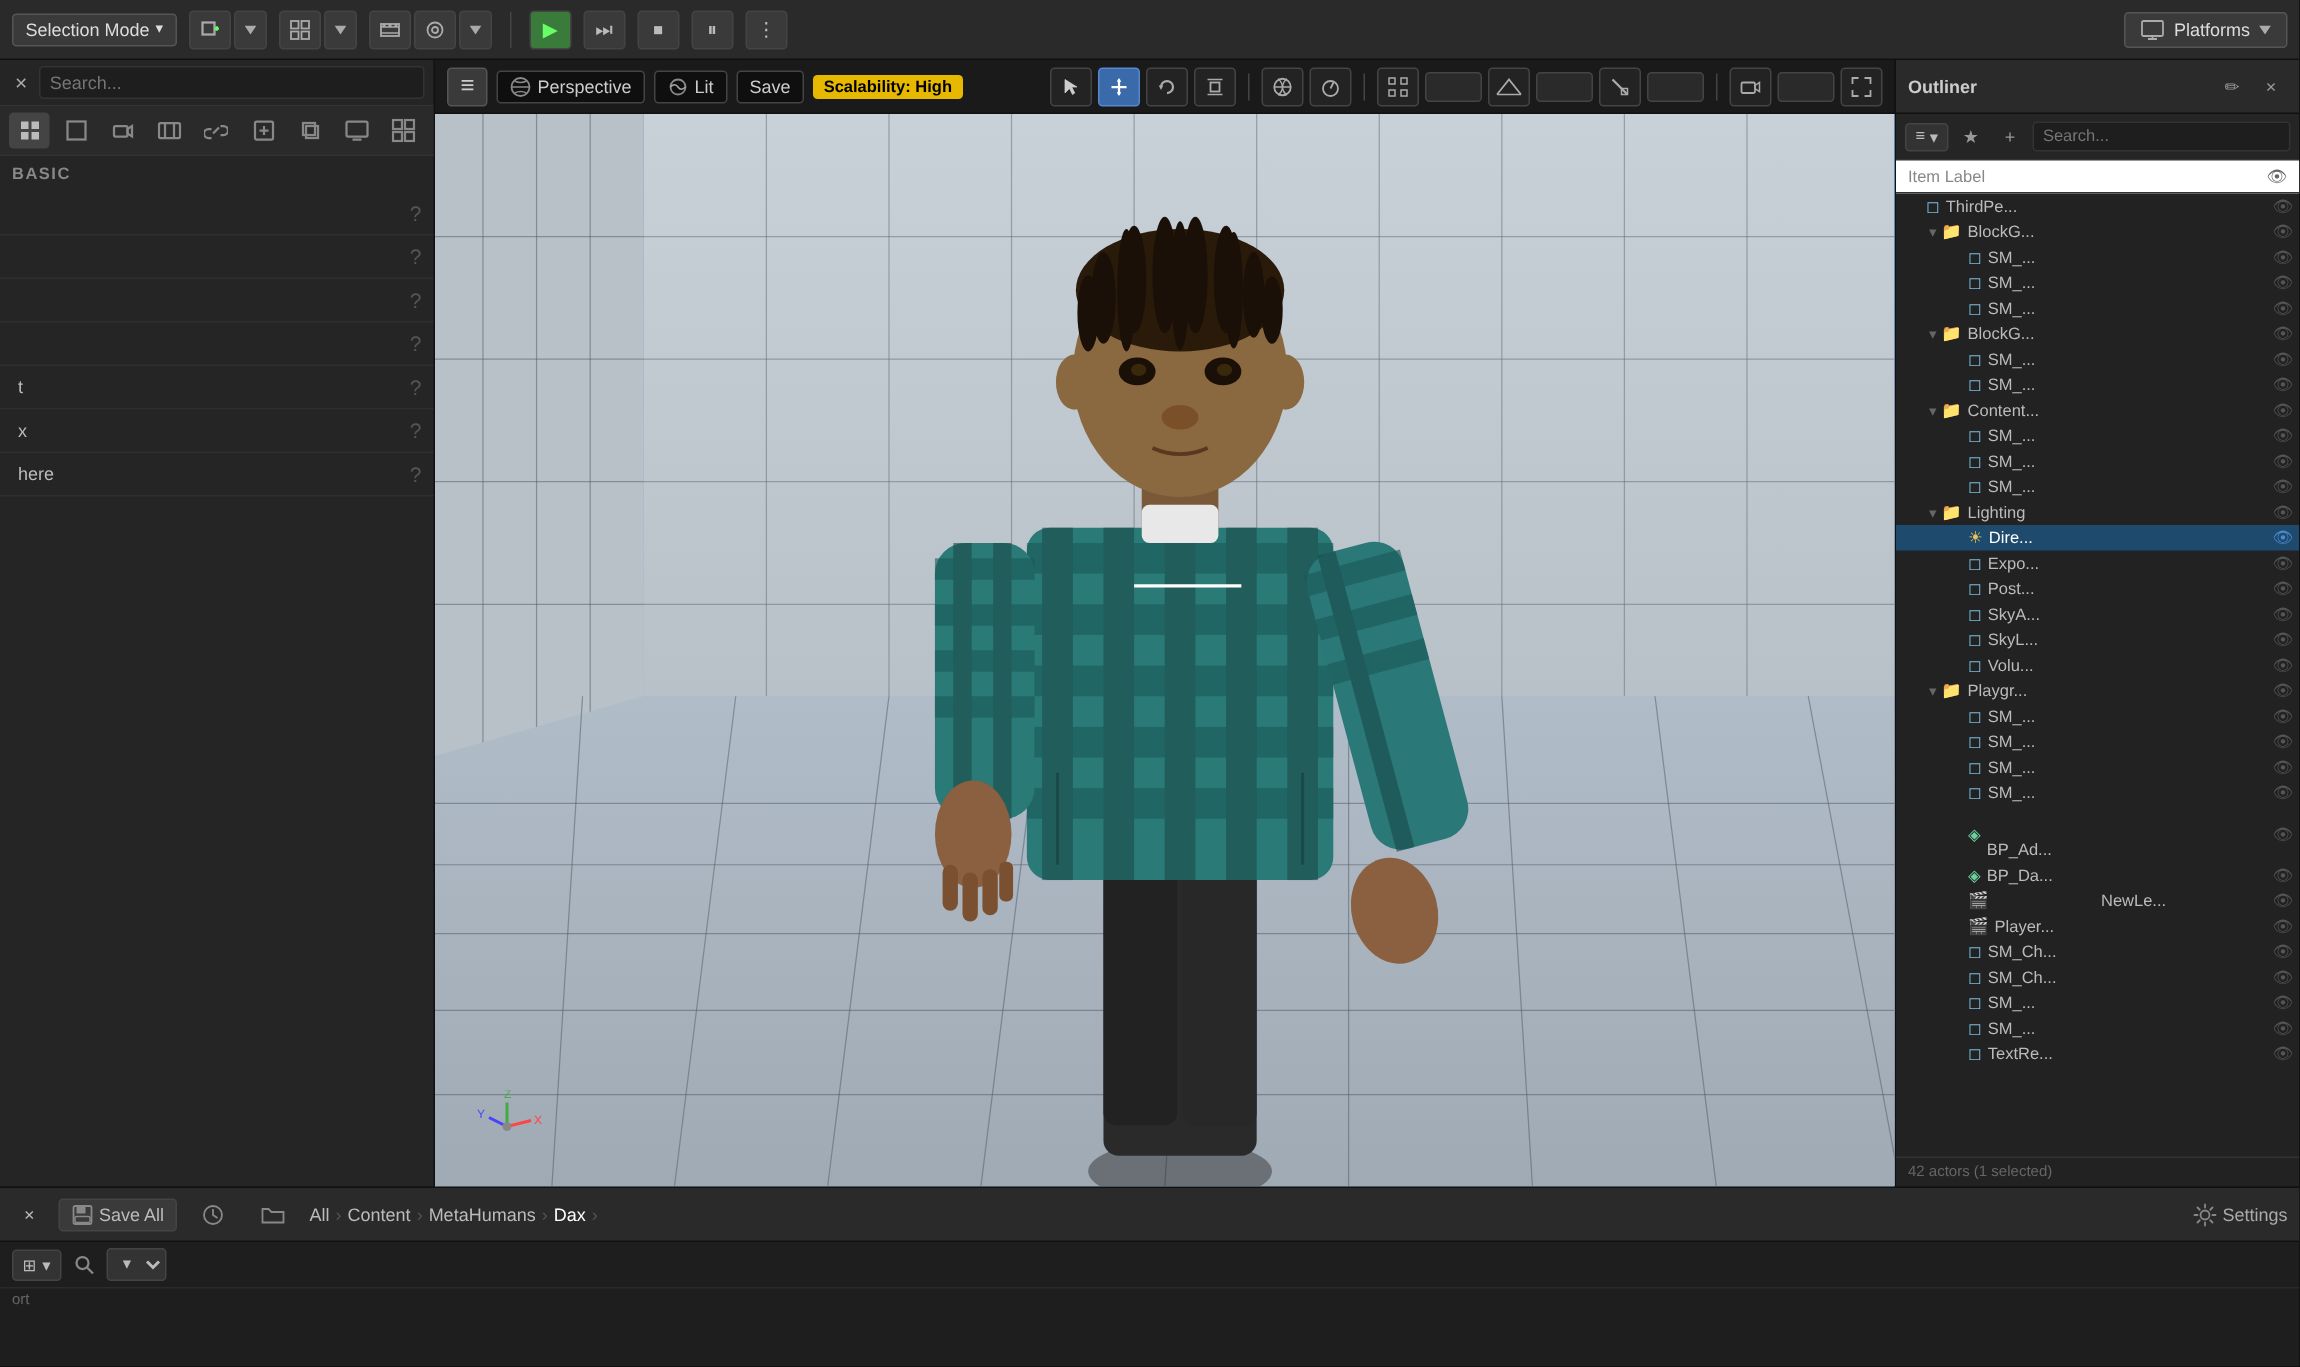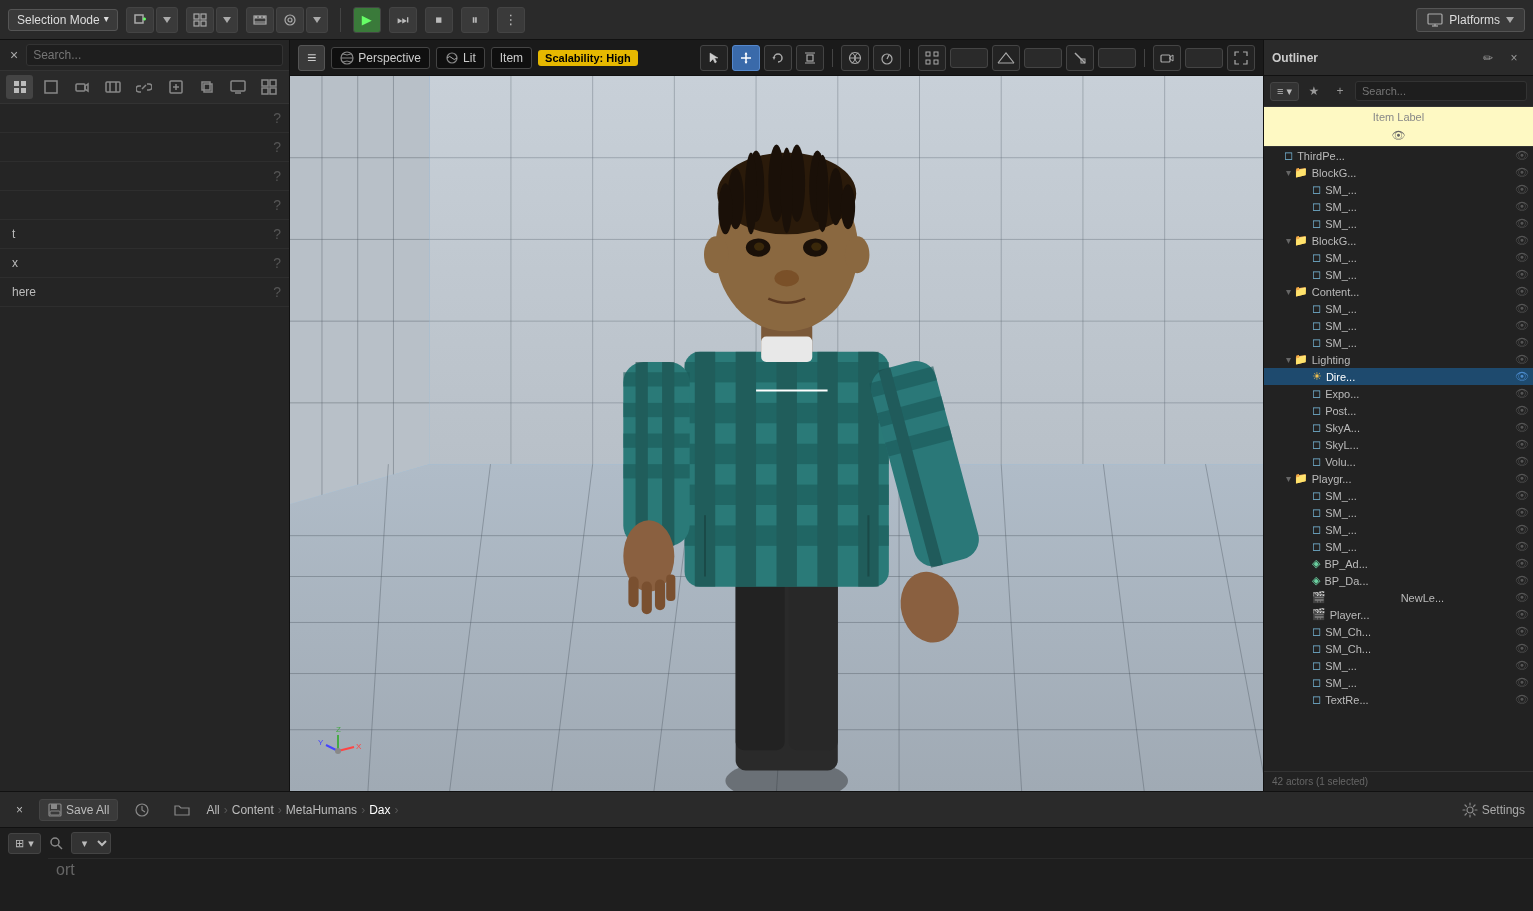--- a/index.html
+++ b/index.html
@@ -359,25 +359,24 @@
       color: #ccc;
       padding: 3px 6px;
       font-size: 11px;
     }
 
     .outliner-col-header {
       display: flex;
       align-items: center;
       padding: 4px 8px;
       border-bottom: 1px solid #333;
-      background: #fef9c3;
+      background: #ffffff;
       gap: 6px;
       font-size: 11px;
       color: #888;
-      flex-direction: column;
     }
     .ocol-label { flex: 1; }
     .ocol-icons { display: flex; gap: 6px; color: #666; }
 
     .outliner-tree {
       flex: 1;
       overflow-y: auto;
       font-size: 11px;
     }
     .outliner-tree::-webkit-scrollbar { width: 6px; }
@@ -503,24 +502,23 @@
       background: #333;
       border: 1px solid #444;
       border-radius: 3px;
       color: #bbb;
       padding: 3px 6px;
       cursor: pointer;
       font-size: 11px;
     }
     .bottom-status {
       padding: 2px 8px;
-      font-size: 16px;
+      font-size: 10px;
       color: #666;
       border-top: 1px solid #2a2a2a;
-      margin-left: 48px;
     }
 
     
     .outliner-bottom {
       padding: 4px 8px;
       font-size: 10px;
       color: #666;
       border-top: 1px solid #333;
       margin-top: 16px;
     }
@@ -682,20 +680,21 @@
       <div class="panel-icon-tab">
         <svg width="16" height="16" viewBox="0 0 16 16" fill="none" stroke="#888" stroke-width="1.5">
             <rect x="1" y="1" width="6" height="6"></rect>
             <rect x="9" y="1" width="6" height="6"></rect>
             <rect x="1" y="9" width="6" height="6"></rect>
             <rect x="9" y="9" width="6" height="6"></rect>
           </svg>
       </div>
     </div>
 
+    <div class="panel-section-label">BASIC</div>
 
     <div class="panel-item-row">
       <span class="panel-item-name"></span>
       <span class="panel-item-help">?</span>
     </div>
     <div class="panel-item-row">
       <span class="panel-item-name"></span>
       <span class="panel-item-help">?</span>
     </div>
     <div class="panel-item-row">
@@ -734,21 +733,21 @@
         <span>Perspective</span>
       </button>
       <button class="vp-dropdown-btn">
         <svg width="14" height="14" viewBox="0 0 14 14" fill="none">
           <circle cx="7" cy="7" r="5" stroke="#888" stroke-width="1.2"></circle>
           <path d="M2 7 Q5 4 7 7 Q9 10 12 7" stroke="#aaa" fill="none" stroke-width="1"></path>
         </svg>
         <span>Lit</span>
       </button>
       <button class="vp-dropdown-btn">
-        <span>Item</span>
+        <span>Save</span>
       </button>
       <span class="vp-badge">Scalability: High</span>
 
       <div class="vp-spacer"></div>
 
       <div class="vp-right-icons">
         <button class="vp-icon-btn">
           <svg width="14" height="14" viewBox="0 0 14 14" fill="none">
             <path d="M3 2 L3 11 L6 8 L8 12 L9.5 11 L7.5 7 L11 7 Z" stroke="#ccc" fill="#ccc" stroke-width="0.5"></path>
           </svg>
@@ -1217,21 +1216,21 @@
           <span class="tree-indent" style="width: 28px; display: inline-block;"></span>
           <span style="width: 12px; display: inline-block;"></span>
           <span class="tree-item-icon mesh">◻</span>
           <span style="flex: 1 1 0%; overflow: hidden; text-overflow: ellipsis;">SM_...</span>
           <span class="tree-eye">👁</span>
         </div>
         <div class="tree-item">
           <span class="tree-indent" style="width: 28px; display: inline-block;"></span>
           <span style="width: 12px; display: inline-block;"></span>
           <span class="tree-item-icon blueprint">◈</span>
-          <span style="flex: 1 1 0%; overflow: hidden; text-overflow: ellipsis;">BP_Ad...</span>
+          <span style="flex: 1 1 0%; overflow: hidden; text-overflow: ellipsis; margin-top: 22px;">BP_Ad...</span>
           <span class="tree-eye">👁</span>
         </div>
         <div class="tree-item">
           <span class="tree-indent" style="width: 28px; display: inline-block;"></span>
           <span style="width: 12px; display: inline-block;"></span>
           <span class="tree-item-icon blueprint">◈</span>
           <span style="flex: 1 1 0%; overflow: hidden; text-overflow: ellipsis;">BP_Da...</span>
           <span class="tree-eye">👁</span>
         </div>
         <div class="tree-item">

